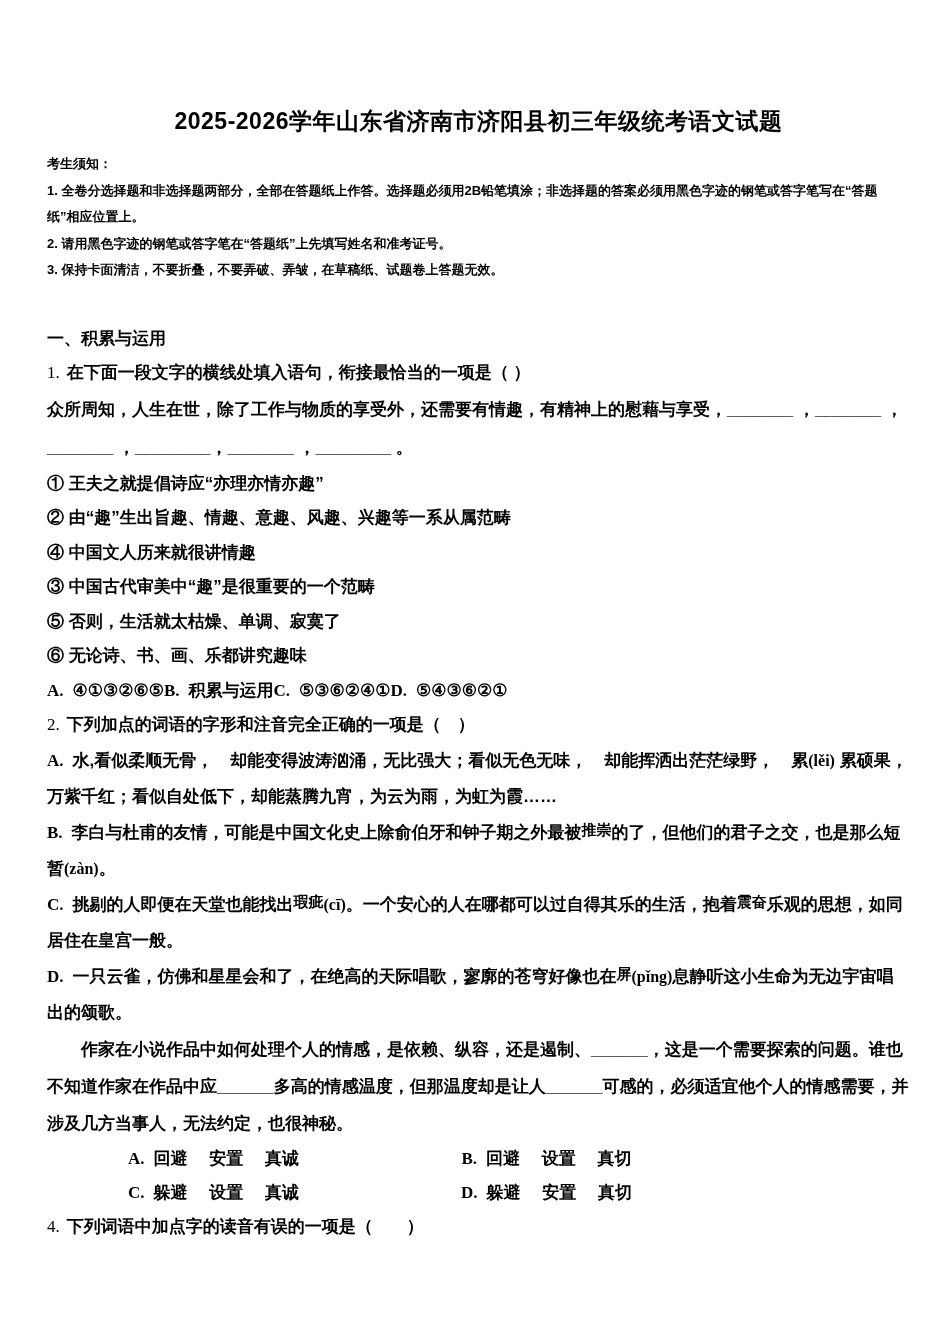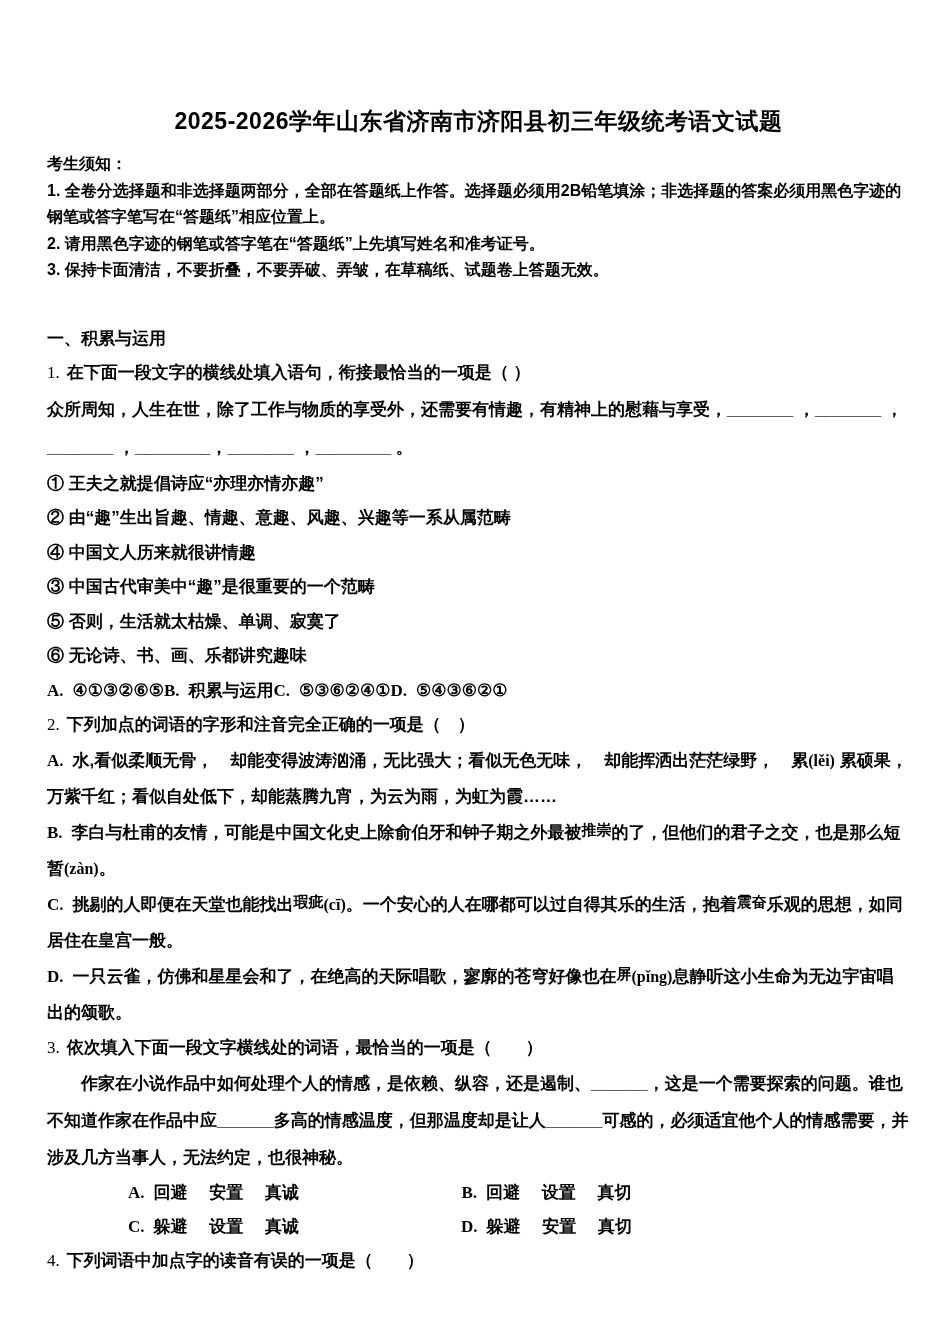--- a/index.html
+++ b/index.html
@@ -17,21 +17,21 @@
   .title {
     font-size: 23px;
     font-weight: 900;
     text-align: center;
     letter-spacing: 0.5px;
     margin-bottom: 14px;
     font-family: "Liberation Sans", sans-serif;
   }
   
   .notice p {
-    font-size: 16px;
+    font-size: 13px;
     font-weight: 600;
     line-height: 26.5px;
   }
   
   .main p {
     font-size: 17px;
     font-weight: 600;
     line-height: 34.5px;
   }
   .sec-heading { margin-top: 38px; }
@@ -112,21 +112,20 @@
 
     <p><span class="qnum">2.</span><span>下列加点的词语的字形和注音完全正确的一项是（　）</span></p>
 
     <div class="q2block">
       <p><span class="letter">A.</span><span><span>水,看似柔顺无骨，　却能变得波涛汹涌，无比强大；看似无色无味，　却能挥洒出茫茫绿野，　累</span><span class="py">(lěi)</span><span> 累硕果，万紫千红；看似自处低下，却能蒸腾九宵，为云为雨，为虹为霞……</span></span></p>
       <p><span class="letter">B.</span><span><span>李白与杜甫的友情，可能是中国文化史上除俞伯牙和钟子期之外最被</span><span class="em">推崇</span><span>的了，但他们的君子之交，也是那么短暂</span><span class="py">(zàn)</span><span>。</span></span></p>
       <p><span class="letter">C.</span><span><span>挑剔的人即便在天堂也能找出</span><span class="em">瑕疵</span><span class="py">(cī)</span><span>。一个安心的人在哪都可以过自得其乐的生活，抱着</span><span class="em">震奋</span><span>乐观的思想，如同居住在皇宫一般。</span></span></p>
       <p><span class="letter">D.</span><span><span>一只云雀，仿佛和星星会和了，在绝高的天际唱歌，寥廓的苍穹好像也在</span><span class="em">屏</span><span class="py">(pǐng)</span><span>息静听这小生命为无边宇宙唱出的颂歌。</span></span></p>
     </div>
 
-    <p><span class="qnum">3.</span><span>依次填入下面一段文字横线处的词语，最恰当的一项是（　　）</span></p>
 
     <p class="q3-passage">　　作家在小说作品中如何处理个人的情感，是依赖、纵容，还是遏制、______，这是一个需要探索的问题。谁也不知道作家在作品中应______多高的情感温度，但那温度却是让人______可感的，必须适宜他个人的情感需要，并涉及几方当事人，无法约定，也很神秘。</p>
 
     <div>
       <div class="optgrid-row">
         <span class="cell"><span class="letter">A.</span><span>回避　 安置　 真诚</span></span>
         <span class="cell"><span class="letter">B.</span><span>回避　 设置　 真切</span></span>
       </div>
       <div class="optgrid-row">
         <span class="cell"><span class="letter">C.</span><span>躲避　 设置　 真诚</span></span>

